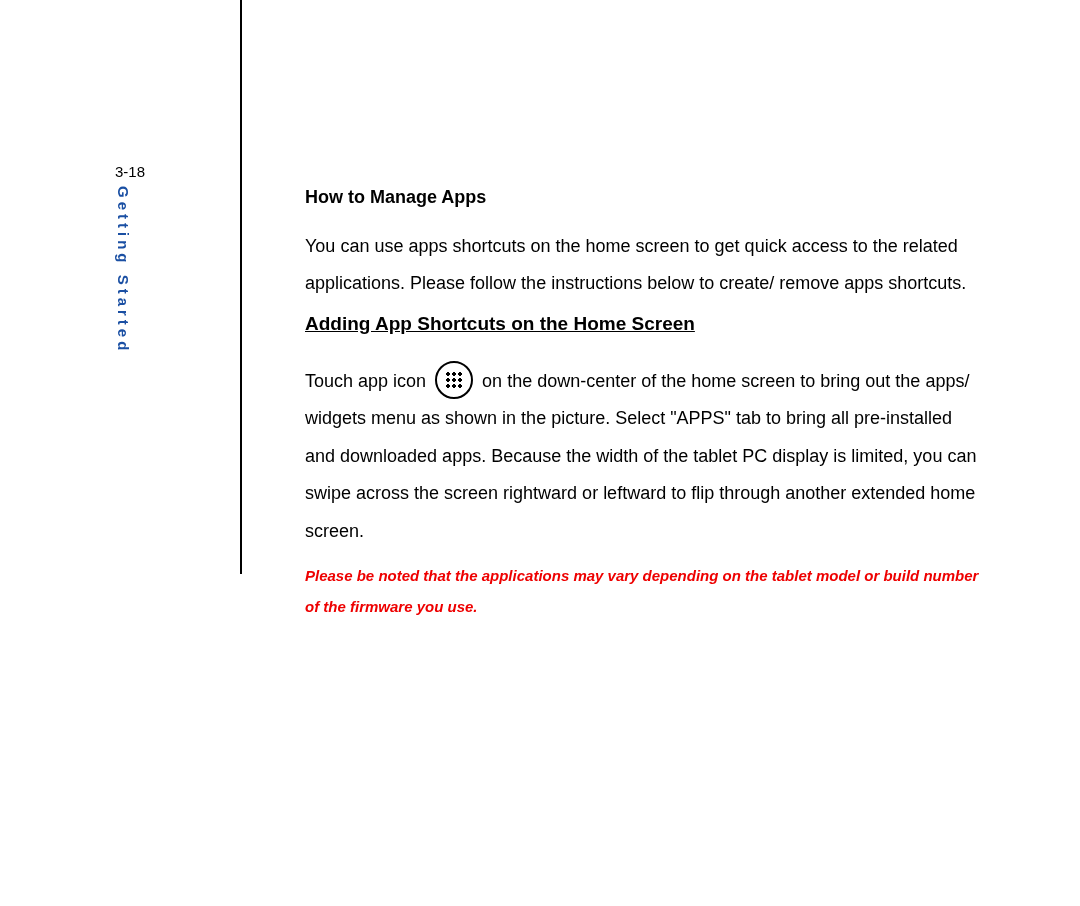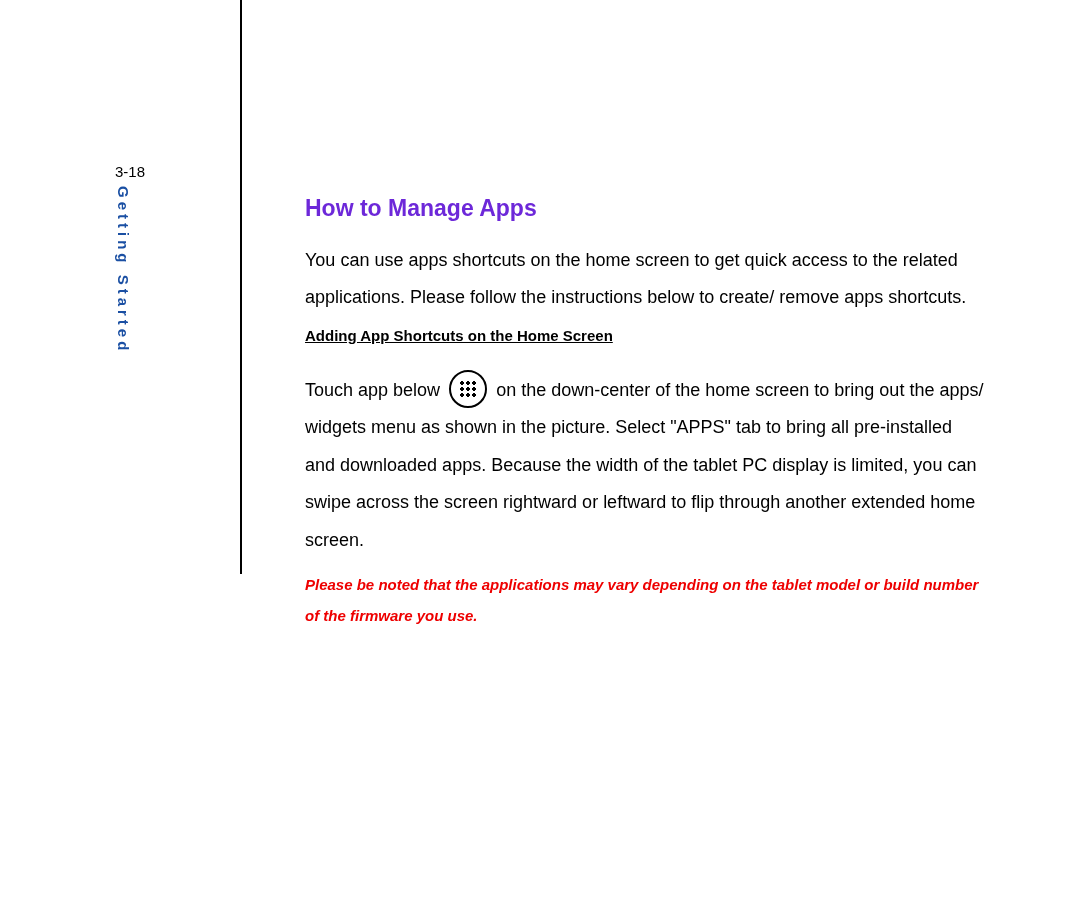--- a/index.html
+++ b/index.html
@@ -1,23 +1,23 @@
 <!DOCTYPE html>
 <html><head>
 <meta charset="utf-8">
 <style>
   html,body{margin:0;padding:0;background:#fff;color:#000;font-family:Arial,Helvetica,sans-serif}
   .page{position:relative;width:1080px;height:634px;overflow:hidden}
   .vrule{position:absolute;left:240px;top:0;bottom:60px;width:2px;background:#000}
   .pagenum{position:absolute;left:115px;top:163px;font-size:15px}
   .sidelabel{position:absolute;left:115px;top:186px;writing-mode:vertical-rl;text-orientation:mixed;font-size:15px;letter-spacing:4px;color:#1a4fa3;font-weight:600}
   .content{position:absolute;left:305px;top:183px;width:680px}
-  h1{color:#6d28d9;font-size:23px;font-weight:700;margin:12px 0 20px 0}
+  h1{color:#000000;font-size:18px;font-weight:700;margin:4px 0 20px 0}
   p.body{font-size:18px;line-height:2.08;margin:0 0 10px 0}
-  .sub{font-size:15px;font-weight:700;text-decoration:underline;margin:10px 0 14px 0}
+  .sub{font-size:19px;font-weight:700;text-decoration:underline;margin:10px 0 14px 0}
   .note{font-size:15px;font-style:italic;font-weight:700;color:#e00;line-height:2.08;margin:0 0 12px 0}
   .inlineicon{display:inline-block;width:34px;height:34px;border:2px solid #000;border-radius:50%;position:relative;top:12px;margin:0 4px}
   .inlineicon::before{content:"";position:absolute;left:7px;top:7px;width:18px;height:18px;
     background-image:radial-gradient(#000 1.8px,transparent 1.8px);background-size:6px 6px;background-position:1px 1px}
   
   .shot{position:relative;margin:6px auto 0 auto;width:408px;height:254px;background:#000}
   .statusbar{position:absolute;top:0;right:4px;font-size:7px;color:#3ad}
   .tabs{position:absolute;top:10px;left:0;right:0;height:16px;border-bottom:1px solid #1b8fb8;display:flex;align-items:flex-end;padding:0 10px;gap:10px}
   .tab{font-size:7px;color:#fff;font-weight:700;padding:0 4px 3px 4px}
   .tab.active{border-bottom:2px solid #4fc3f7}
@@ -36,21 +36,21 @@
 <div class="page">
   <div class="vrule"></div>
   <div class="pagenum">3-18</div>
   <div class="sidelabel">Getting Started</div>
 
   <div class="content">
     <h1>How to Manage Apps</h1>
     <p class="body">You can use apps shortcuts on the home screen to get quick access to the related applications. Please follow the instructions below to create/ remove apps shortcuts.</p>
     <p class="sub">Adding App Shortcuts on the Home Screen</p>
     <p class="body">
-      <span>Touch app below </span>
+      <span>Touch app icon </span>
       <span class="inlineicon"></span>
       <span> on the down-center of the home screen to bring out the apps/ widgets menu as shown in the picture. Select "APPS" tab to bring all pre-installed and downloaded apps. Because the width of the tablet PC display is limited, you can swipe across the screen rightward or leftward to flip through another extended home screen.</span>
     </p>
     <p class="note">Please be noted that the applications may vary depending on the tablet model or build number of the firmware you use.</p>
 
     <div class="shot">
       <div class="statusbar">10:55</div>
       <div class="tabs">
         <span class="tab active">APPS</span>
         <span class="tab">WIDGETS</span>

